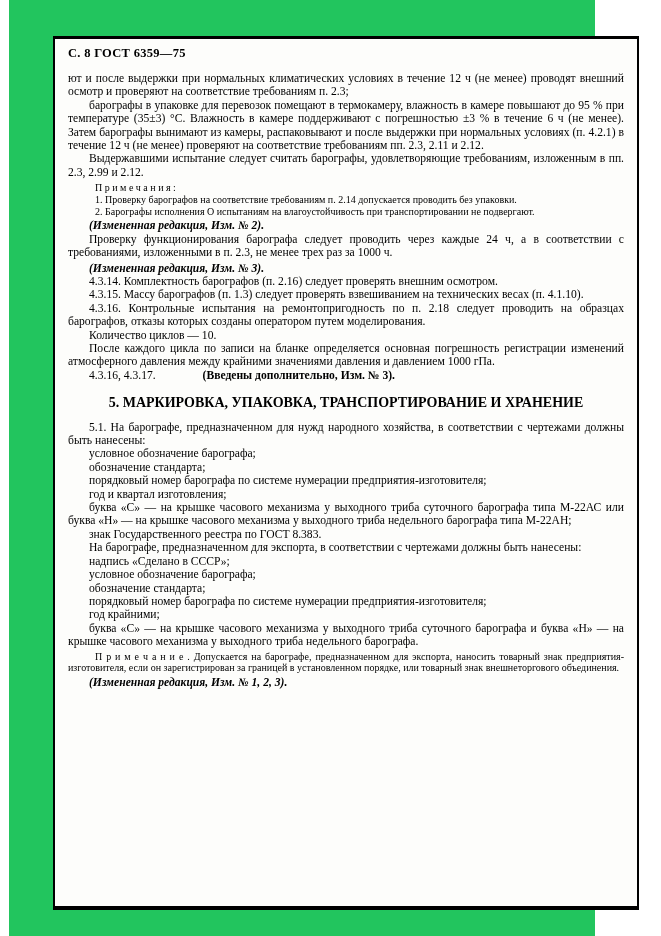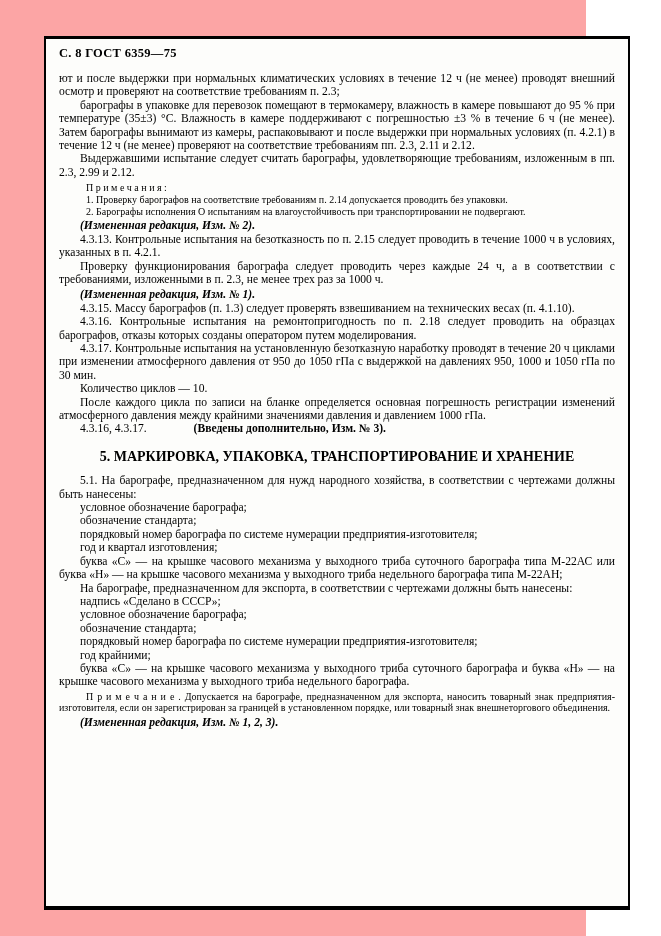--- a/index.html
+++ b/index.html
@@ -11,21 +11,22 @@
     width: 661px;
     height: 936px;
     overflow: hidden;
     font-family: "Liberation Serif", "DejaVu Serif", serif;
     color: #000;
   }
   .page {
     position: relative;
     width: 586px;
     height: 936px;
-    background: #fca5a5;
+    background: #22c55e;
+    margin-left: 9px;
   }
   .frame {
     position: absolute;
     left: 44px;
     top: 36px;
     width: 586px;
     height: 874px;
     box-sizing: border-box;
     border-top: 3px solid #000;
     border-bottom: 4px solid #000;
@@ -77,36 +78,36 @@
     <div class="doc-header">С. 8 ГОСТ 6359—75</div>
     <div class="doc-body">
 
     <p class="blk body-text no-indent">ют и после выдержки при нормальных климатических условиях в течение 12 ч (не менее) проводят внешний осмотр и проверяют на соответствие требованиям п. 2.3;</p>
         <p class="blk body-text indent">барографы в упаковке для перевозок помещают в термокамеру, влажность в камере повышают до 95 % при температуре (35±3) °С. Влажность в камере поддерживают с погрешностью ±3 % в течение 6 ч (не менее). Затем барографы вынимают из камеры, распаковывают и после выдержки при нормальных условиях (п. 4.2.1) в течение 12 ч (не менее) проверяют на соответствие требованиям пп. 2.3, 2.11 и 2.12.</p>
         <p class="blk body-text indent">Выдержавшими испытание следует считать барографы, удовлетворяющие требованиям, изложенным в пп. 2.3, 2.99 и 2.12.</p>
         <p class="blk note-text indent-note note-title-gap">П р и м е ч а н и я :</p>
         <p class="blk note-text indent-note">1. Проверку барографов на соответствие требованиям п. 2.14 допускается проводить без упаковки.</p>
         <p class="blk note-text indent-note">2. Барографы исполнения О испытаниям на влагоустойчивость при транспортировании не подвергают.</p>
         <p class="blk body-text indent bold amend-gap">(Измененная редакция, Изм. № 2).</p>
-        <p class="blk body-text indent">4.3.13. Контрольные испытания на безотказность по п. 2.15 следует проводить в течение 1000 ч в условиях, указанных в п. 4.2.1.</p>
         <p class="blk body-text indent">Проверку функционирования барографа следует проводить через каждые 24 ч, а в соответствии с требованиями, изложенными в п. 2.3, не менее трех раз за 1000 ч.</p>
-        <p class="blk body-text indent bold amend-gap">(Измененная редакция, Изм. № 1).</p>
+        <p class="blk body-text indent bold amend-gap">(Измененная редакция, Изм. № 3).</p>
+        <p class="blk body-text indent">4.3.14. Комплектность барографов (п. 2.16) следует проверять внешним осмотром.</p>
         <p class="blk body-text indent">4.3.15. Массу барографов (п. 1.3) следует проверять взвешиванием на технических весах (п. 4.1.10).</p>
         <p class="blk body-text indent">4.3.16. Контрольные испытания на ремонтопригодность по п. 2.18 следует проводить на образцах барографов, отказы которых созданы оператором путем моделирования.</p>
-        <p class="blk body-text indent">4.3.17. Контрольные испытания на установленную безотказную наработку проводят в течение 20 ч циклами при изменении атмосферного давления от 950 до 1050 гПа с выдержкой на давлениях 950, 1000 и 1050 гПа по 30 мин.</p>
         <p class="blk body-text indent">Количество циклов — 10.</p>
         <p class="blk body-text indent">После каждого цикла по записи на бланке определяется основная погрешность регистрации изменений атмосферного давления между крайними значениями давления и давлением 1000 гПа.</p>
         <p class="blk body-text indent"><span>4.3.16, 4.3.17. </span><span class="run-bold">(Введены дополнительно, Изм. № 3).</span></p>
         <h2 class="blk heading">5. МАРКИРОВКА, УПАКОВКА, ТРАНСПОРТИРОВАНИЕ И ХРАНЕНИЕ</h2>
         <p class="blk body-text indent">5.1. На барографе, предназначенном для нужд народного хозяйства, в соответствии с чертежами должны быть нанесены:</p>
         <p class="blk body-text indent">условное обозначение барографа;</p>
         <p class="blk body-text indent">обозначение стандарта;</p>
         <p class="blk body-text indent">порядковый номер барографа по системе нумерации предприятия-изготовителя;</p>
         <p class="blk body-text indent">год и квартал изготовления;</p>
         <p class="blk body-text indent">буква «С» — на крышке часового механизма у выходного триба суточного барографа типа М-22АС или буква «Н» — на крышке часового механизма у выходного триба недельного барографа типа М-22АН;</p>
+        <p class="blk body-text indent">знак Государственного реестра по ГОСТ 8.383.</p>
         <p class="blk body-text indent">На барографе, предназначенном для экспорта, в соответствии с чертежами должны быть нанесены:</p>
         <p class="blk body-text indent">надпись «Сделано в СССР»;</p>
         <p class="blk body-text indent">условное обозначение барографа;</p>
         <p class="blk body-text indent">обозначение стандарта;</p>
         <p class="blk body-text indent">порядковый номер барографа по системе нумерации предприятия-изготовителя;</p>
         <p class="blk body-text indent">год крайними;</p>
         <p class="blk body-text indent">буква «С» — на крышке часового механизма у выходного триба суточного барографа и буква «Н» — на крышке часового механизма у выходного триба недельного барографа.</p>
         <p class="blk note-text indent-note note-bottom">П р и м е ч а н и е . Допускается на барографе, предназначенном для экспорта, наносить товарный знак предприятия-изготовителя, если он зарегистрирован за границей в установленном порядке, или товарный знак внешнеторгового объединения.</p>
         <p class="blk body-text indent bold amend-gap">(Измененная редакция, Изм. № 1, 2, 3).</p>
       </div>

